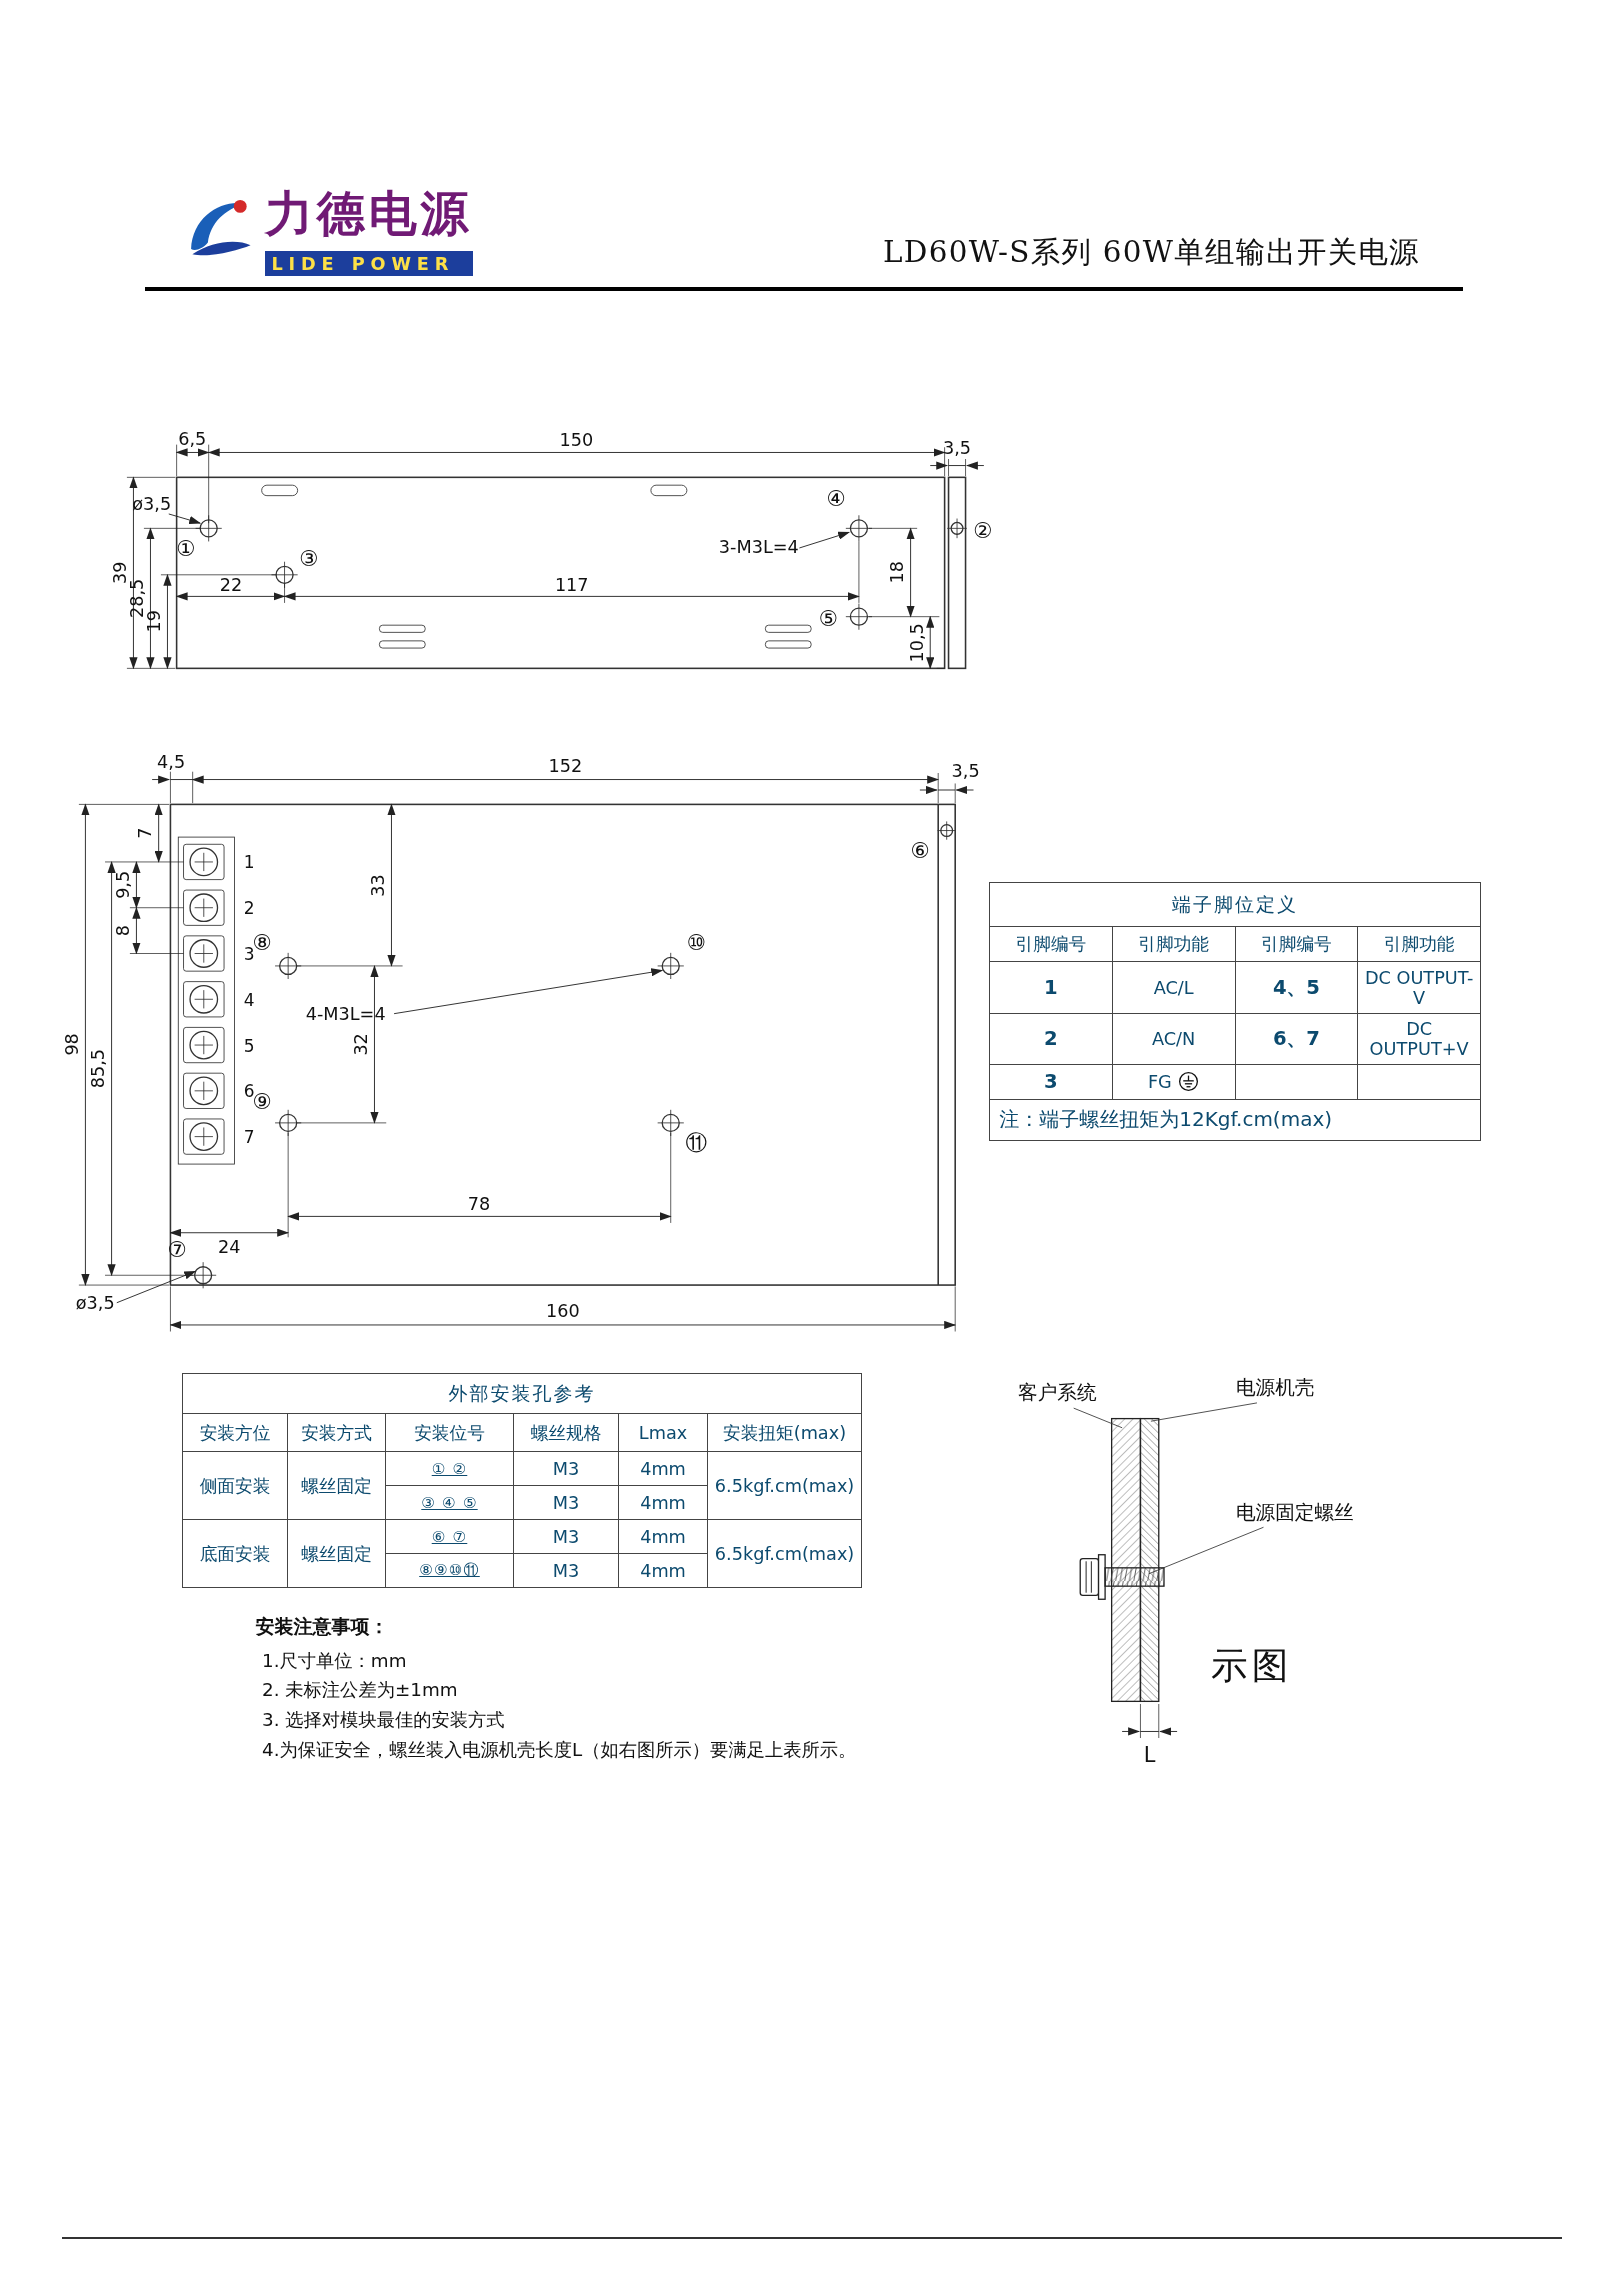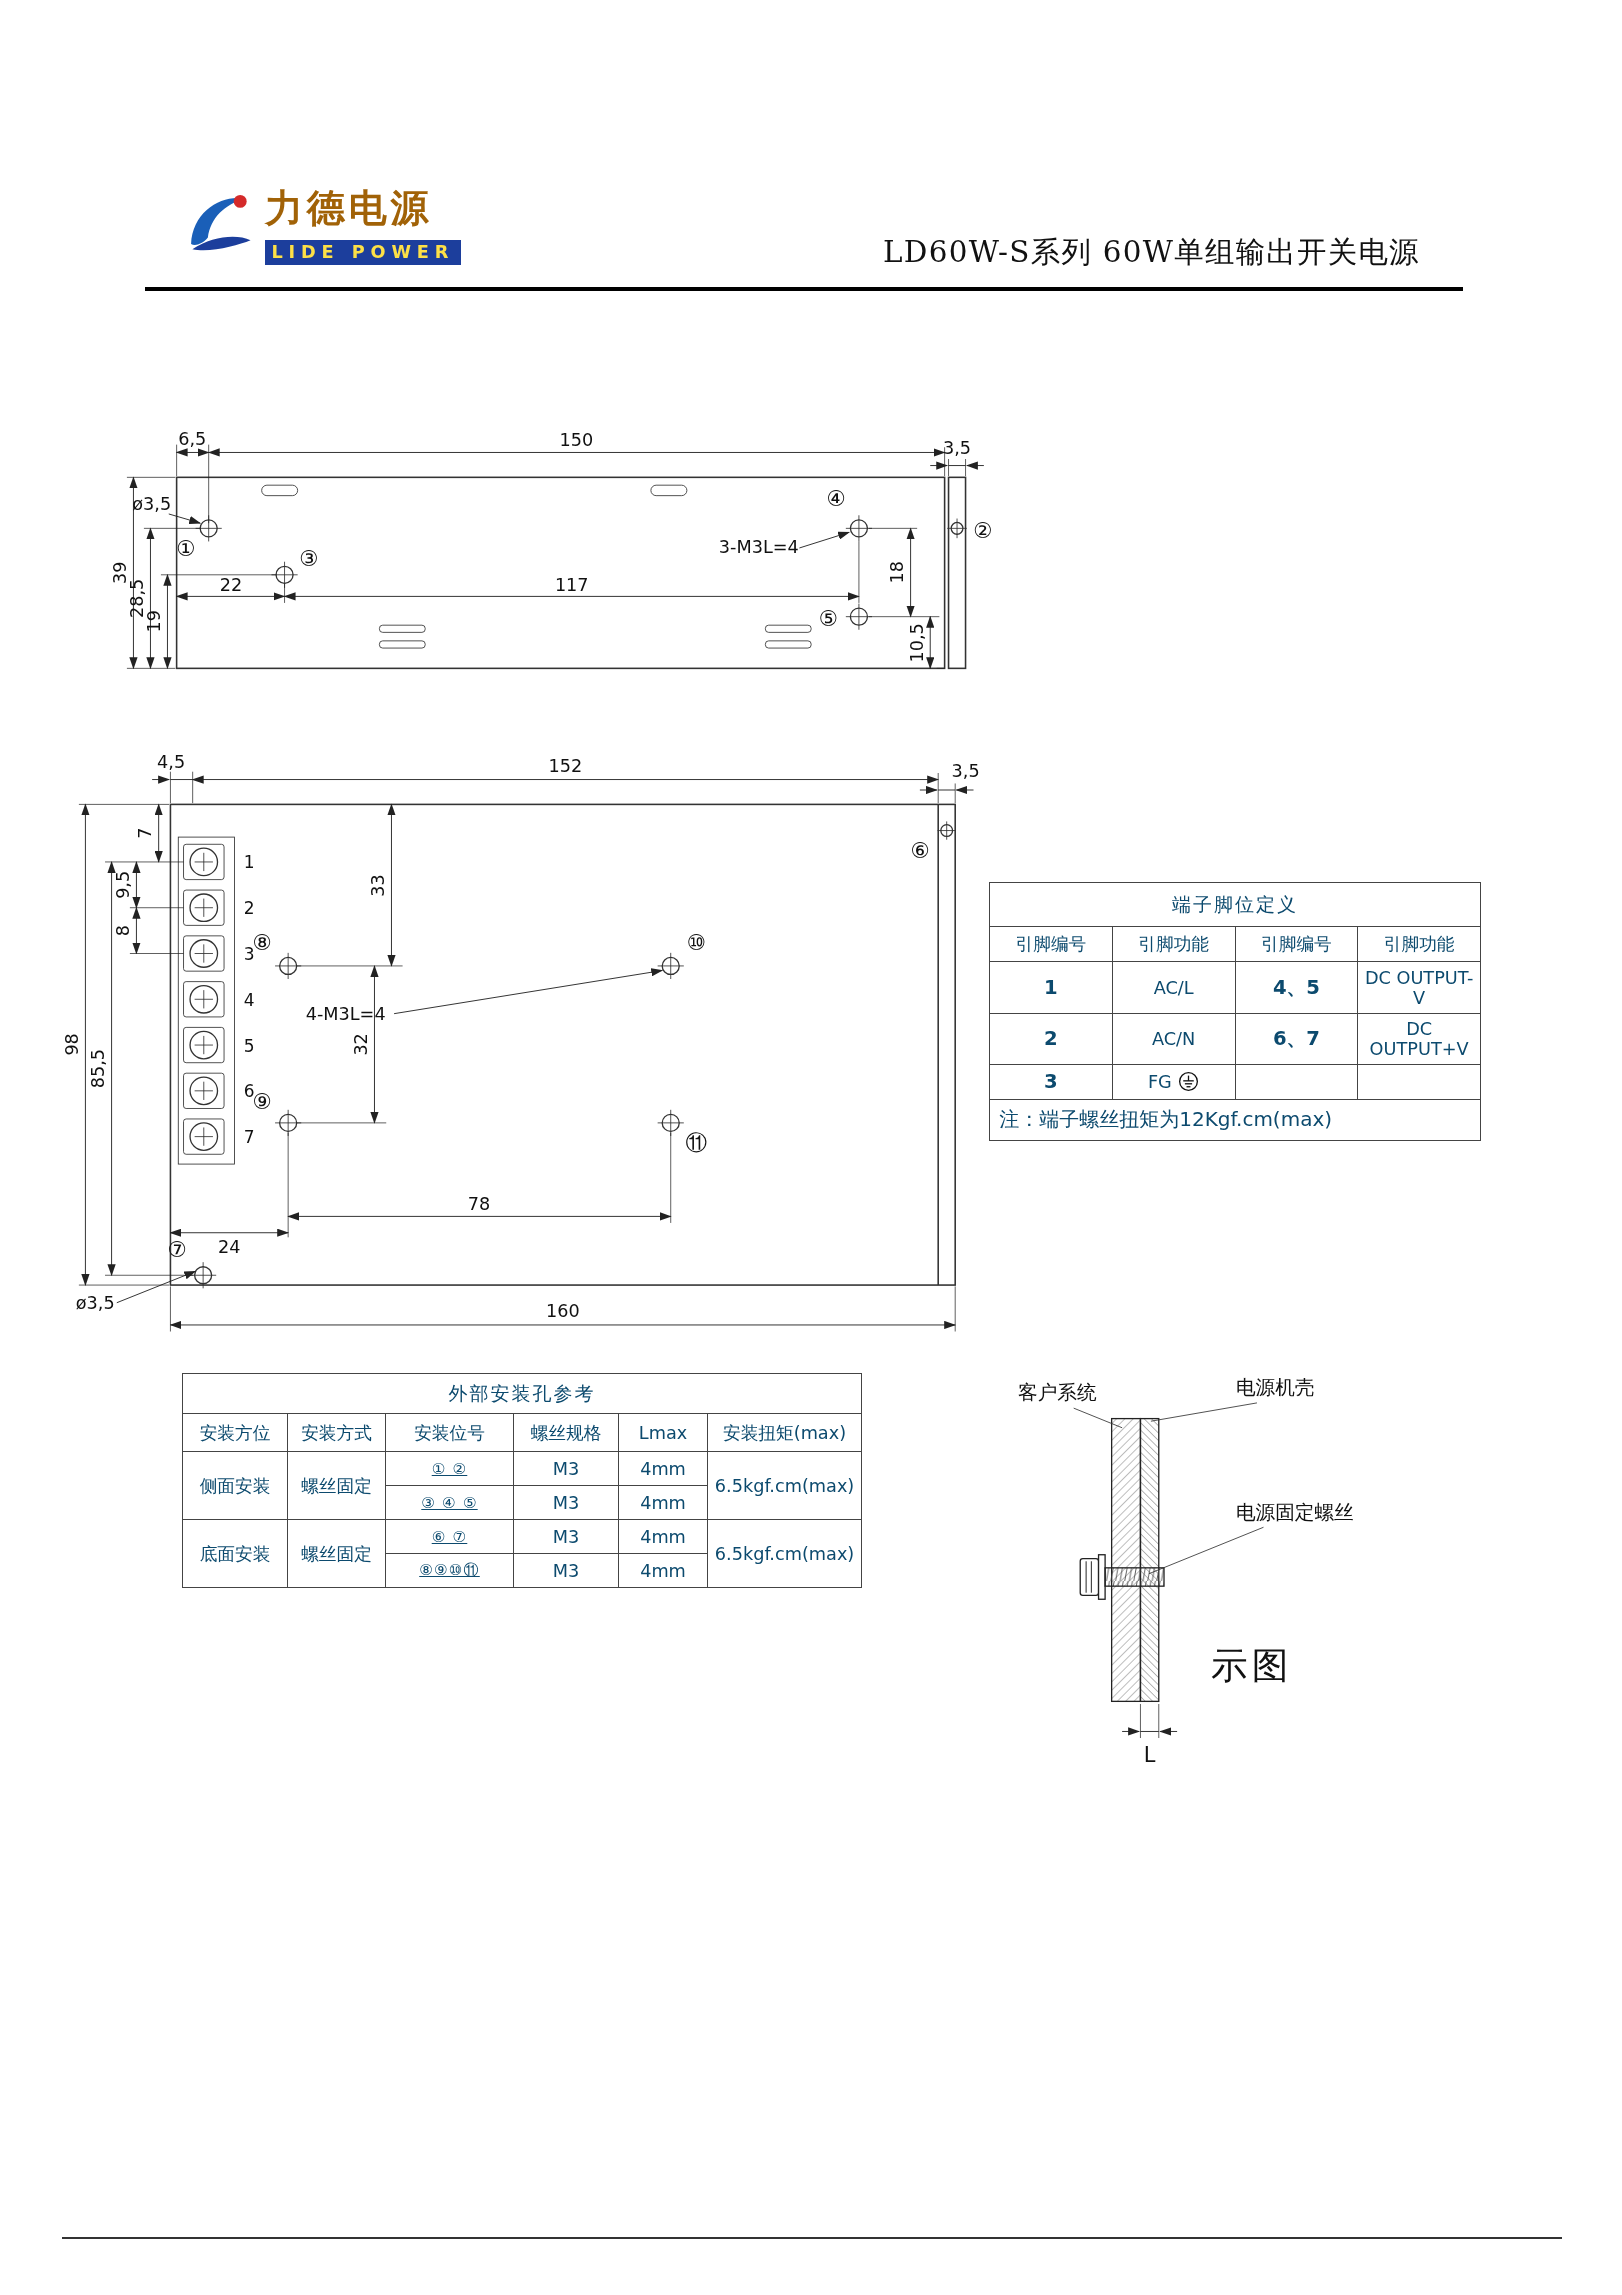--- a/index.html
+++ b/index.html
@@ -4,21 +4,21 @@
 <style>
   * { margin:0; padding:0; box-sizing:border-box; }
   body { background:#888; font-family:"DejaVu Sans", sans-serif; }
   .page {
     position:relative; width:1623px; height:2295px; background:#ffffff;
     margin:0 auto; overflow:hidden; color:#111;
   }
   
   .logo { position:absolute; left:173px; top:182px; display:flex; gap:7.9px; align-items:center; }
   .logo-text { display:flex; flex-direction:column; }
-  .logo-cn { font-size:38px; font-weight:bold; color:#a16207; letter-spacing:3.9px; font-family:"DejaVu Serif", serif; }
+  .logo-cn { font-size:48px; font-weight:bold; color:#701a75; letter-spacing:3.9px; font-family:"DejaVu Serif", serif; }
   .logo-bar { margin-top:5.2px; background:#1c3e9c; color:#fde047; font-size:17.7px; font-weight:bold;
               letter-spacing:5.9px; padding:2.6px 6.5px; }
   .doc-title { position:absolute; left:883px; top:233px; font-size:29.4px; font-weight:normal;
                font-family:"DejaVu Serif", serif; letter-spacing:1.3px; white-space:nowrap; }
   .header-rule { position:absolute; left:145px; top:287px; width:1318px; height:3.9px; background:#000; }
   .footer-rule { position:absolute; left:62px; top:2237px; width:1500px; height:2px; background:#333; }
 
   
   svg text { font-family:"DejaVu Sans", sans-serif; fill:#111; }
   .out  { stroke:#333; stroke-width:2.4; fill:none; }
@@ -426,16 +426,23 @@
     </g>
     <g>
       <text x="55" y="58" font-size="30">客户系统</text>
       <text x="388" y="50" font-size="30">电源机壳</text>
       <text x="388" y="242" font-size="30">电源固定螺丝</text>
       <text x="350" y="484" font-size="56" letter-spacing="6">示图</text>
       <text x="256" y="612" font-size="32" text-anchor="middle">L</text>
     </g>
   </svg>
 
+  <div class="notes">
+    <div class="notes-title">安装注意事项：</div>
+    <div>1.尺寸单位：mm</div>
+    <div>2. 未标注公差为±1mm</div>
+    <div>3. 选择对模块最佳的安装方式</div>
+    <div>4.为保证安全，螺丝装入电源机壳长度L（如右图所示）要满足上表所示。</div>
+  </div>
 
   <div class="footer-rule"></div>
 </div>
 
 
 </body></html>

